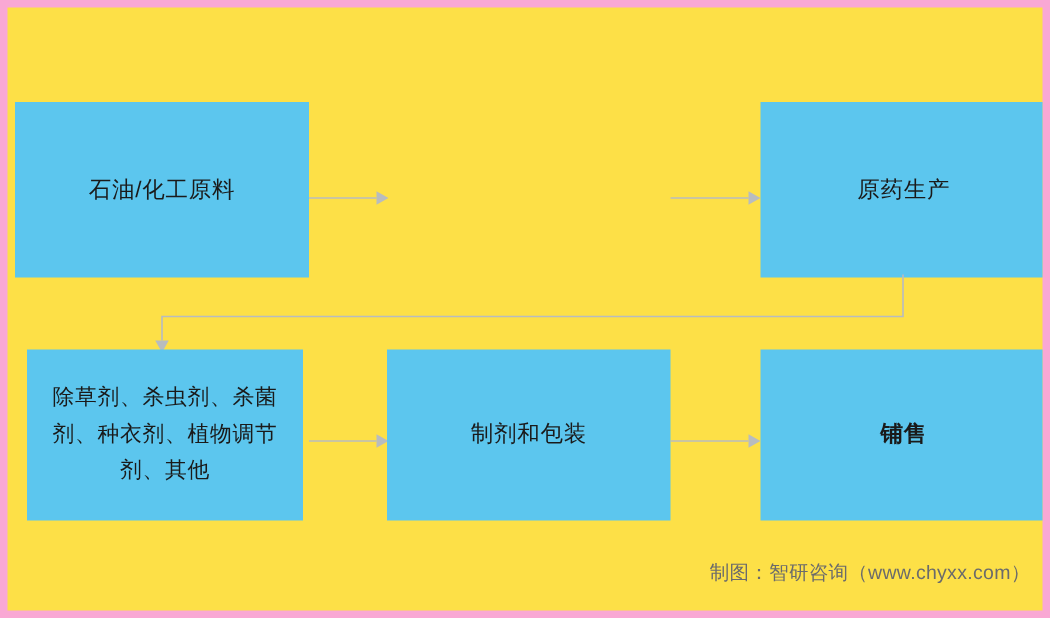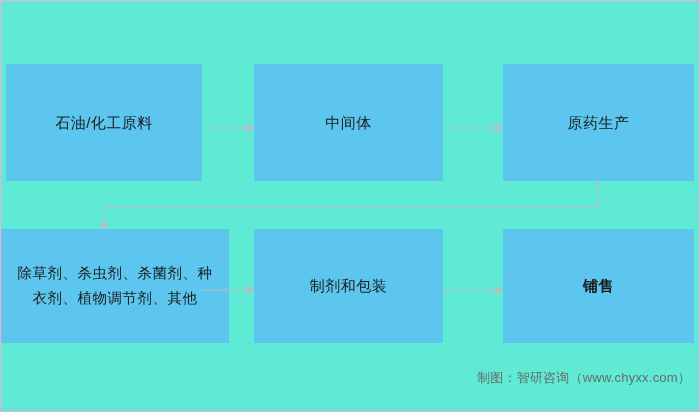--- a/index.html
+++ b/index.html
@@ -7,23 +7,23 @@
     padding: 0;
     background: #ffffff;
   }
   body {
     font-family: "Liberation Sans", "DejaVu Sans", sans-serif;
   }
   #canvas {
     position: relative;
     width: 700px;
     height: 412px;
-    background: #5eead4;
+    background: #fde047;
     box-sizing: border-box;
-    border: 1px solid #f9a8d4;
+    border: 5px solid #f9a8d4;
     overflow: hidden;
   }
   .node {
     position: absolute;
     background: #5CC6EE;
     color: #1a1a1a;
     display: flex;
     align-items: center;
     justify-content: center;
     text-align: center;
@@ -35,21 +35,21 @@
   }
   .node-label {
     display: block;
     white-space: pre-line;
   }
   
   #node-feedstock { left: 5px;   top: 63px;  width: 196px; height: 117px; }
   #node-intermediate { left: 253px; top: 63px; width: 189px; height: 117px; }
   #node-api { left: 502px; top: 63px; width: 191px; height: 117px; justify-content: center; }
   
-  #node-products { left: 0;   top: 228px; width: 228px; height: 114px;
+  #node-products { left: 13px;   top: 228px; width: 184px; height: 114px;
                    font-size: 14.5px; line-height: 1.7; }
   #node-formulation { left: 253px; top: 228px; width: 189px; height: 114px; justify-content: center; }
   #node-sales { left: 502px; top: 228px; width: 191px; height: 114px; font-weight: bold; }
 
   
   .conn {
     position: absolute;
     overflow: visible;
   }
   .conn svg { display: block; overflow: visible; }
@@ -85,23 +85,20 @@
     <span class="node-label">石油/化工原料</span>
   </div>
 
   <div class="conn" id="conn-feedstock-intermediate">
     <svg width="54" height="30" viewBox="0 0 54 30">
       <line x1="0" y1="15" x2="45" y2="15"></line>
       <polygon points="45,10.5 53,15 45,19.5"></polygon>
     </svg>
   </div>
 
-  <div class="node" id="node-intermediate">
-    <span class="node-label">中间体</span>
-  </div>
 
   <div class="conn" id="conn-intermediate-api">
     <svg width="62" height="30" viewBox="0 0 62 30">
       <line x1="0" y1="15" x2="52" y2="15"></line>
       <polygon points="52,10.5 60,15 52,19.5"></polygon>
     </svg>
   </div>
 
   <div class="node" id="node-api">
     <span class="node-label">原药生产</span>

